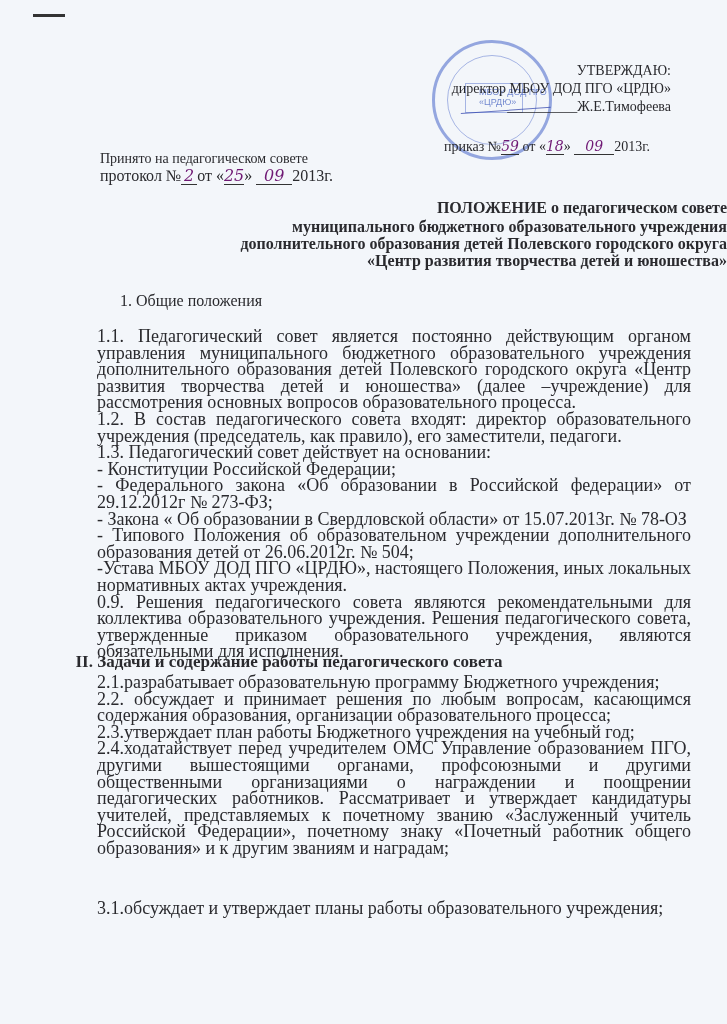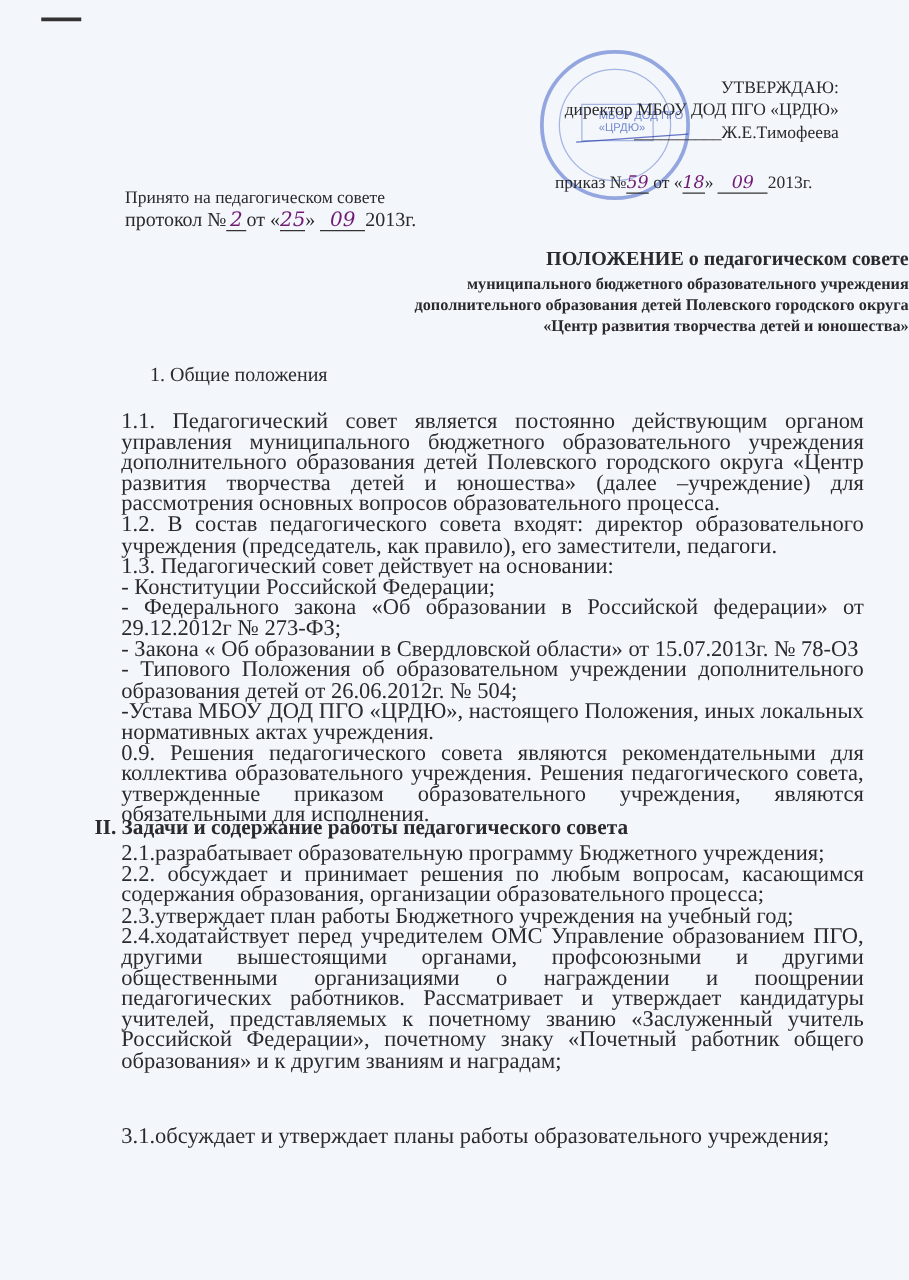--- a/index.html
+++ b/index.html
@@ -29,21 +29,21 @@
   .sig { position:absolute; left:460px; top:88px; width:90px; height:22px; border-bottom:1.5px solid rgba(40,60,170,0.7); transform:rotate(-4deg); }
   .hw { color:#701a75; font-style:italic; font-family:"DejaVu Serif", serif; }
   .approve { position:absolute; right:56px; top:62px; text-align:right; font-size:14px; line-height:18px; }
   .approve div { white-space:nowrap; }
   .accepted { position:absolute; left:100px; top:132px; font-size:14px; line-height:17px;margin-top:18px; }
   .accepted .l2 { font-size:16px; }
   .order { position:absolute; left:444px; top:138px; font-size:14px; }
   .u { display:inline-block; border-bottom:1px solid #333; min-width:16px; text-align:center; }
   .title { position:absolute; left:0; width:727px; top:198px; text-align:right; font-weight:bold; }
   .title .t1 { font-size:16px; line-height:20px; }
-  .title .t2 { font-size:13px; line-height:17px;padding-left:48px; }
+  .title .t2 { font-size:16px; line-height:17px;padding-left:48px; }
   .sec1-head { position:absolute; left:120px; top:292px; font-size:16px; font-weight:normal; }
   .body { position:absolute; left:97px; width:594px; font-size:18px; line-height:16.6px; text-align:justify; }
   .body p { margin:0; }
   .sec-head { position:absolute; left:0; width:578px; text-align:center; font-size:17px; font-weight:bold; }
 </style>
 </head>
 <body>
 
 <div class="page">
   <div class="corner-mark"></div>

